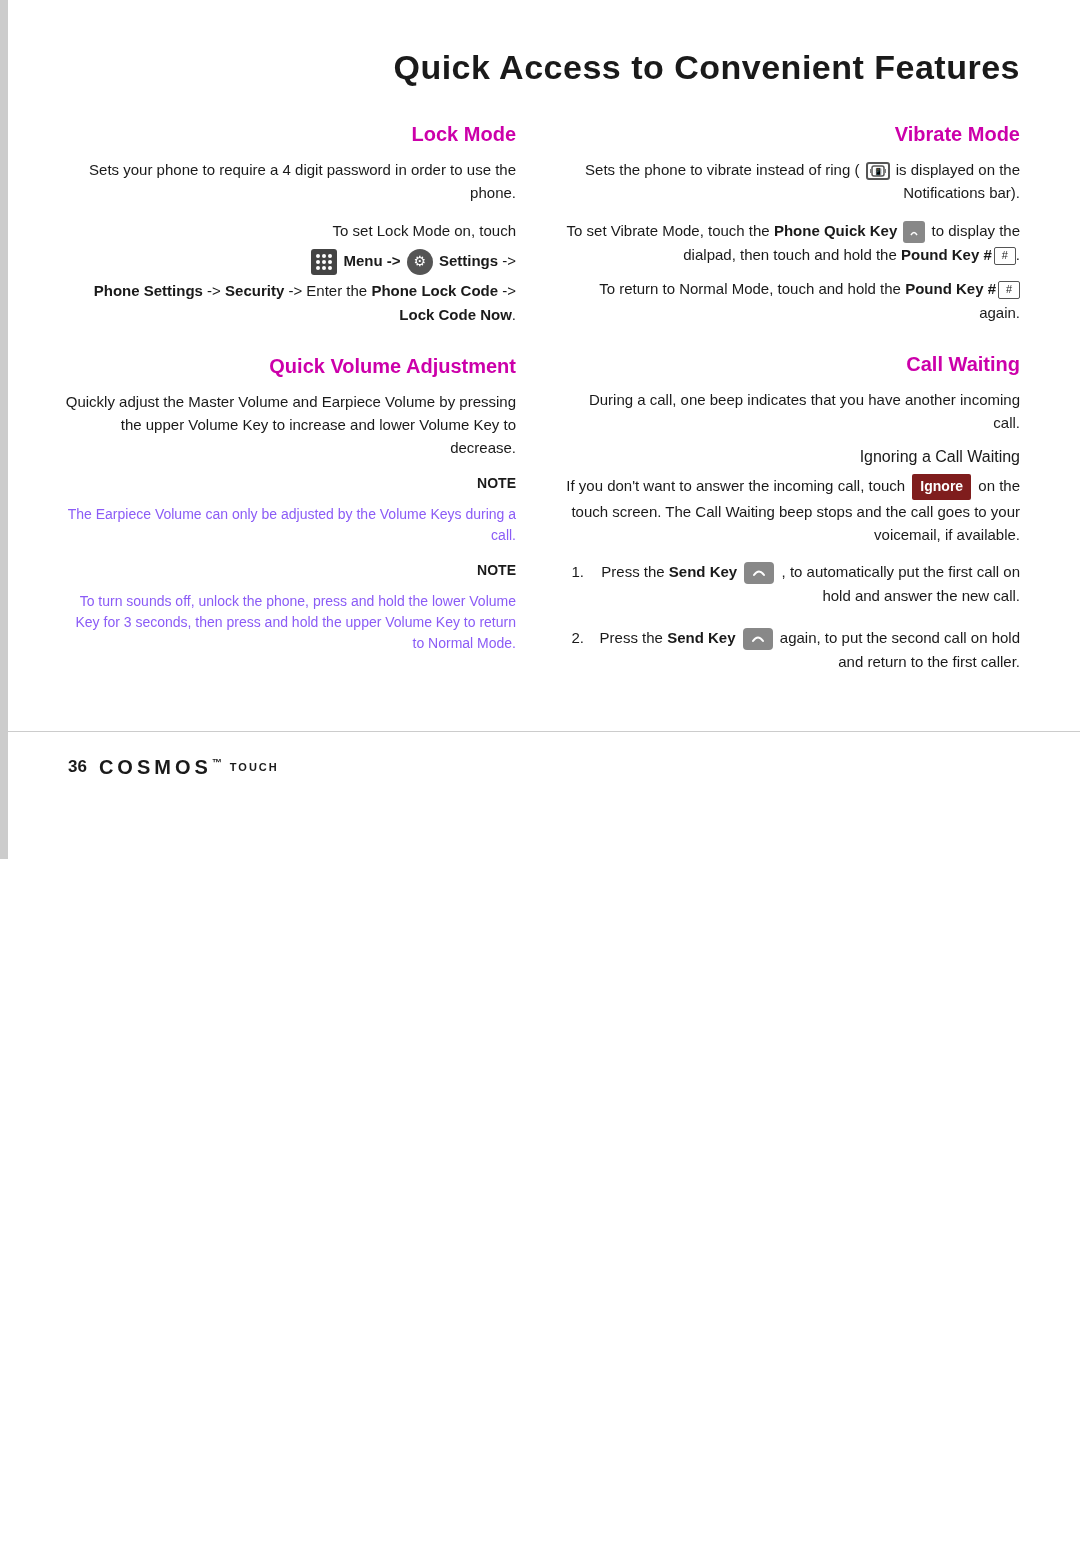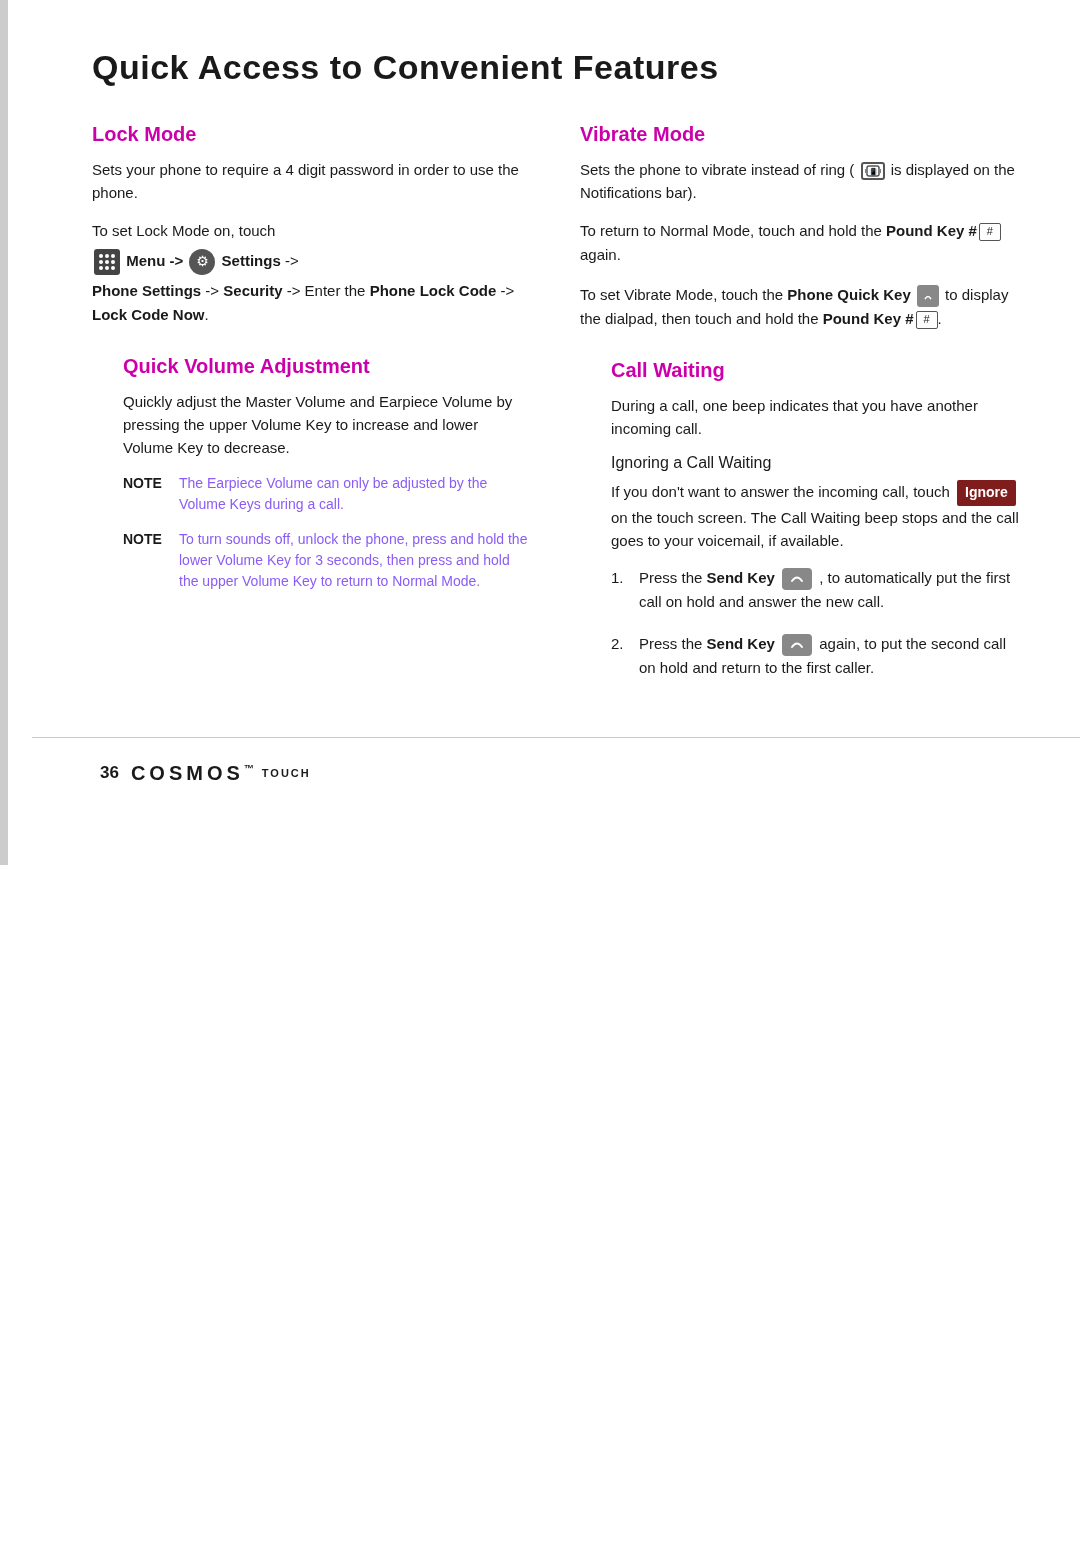--- a/index.html
+++ b/index.html
@@ -6,22 +6,23 @@
     body {
       background: #fff;
       font-family: Arial, Helvetica, sans-serif;
       font-size: 15px;
       color: #1a1a1a;
       width: 1080px;
       min-height: 1552px;
       position: relative;
     }
     .page-container {
-      padding: 48px 60px 80px 92px;
+      padding: 48px 60px 80px 60px;
       position: relative;
+      text-align: right;
     }
     .left-accent {
       position: absolute;
       left: 0;
       top: 0;
       width: 8px;
       height: 100%;
       background: #ccc;
     }
     h1.page-title {
@@ -131,20 +132,21 @@
       border-radius: 2px;
       font-size: 11px;
       margin-left: 2px;
     }
     .note-block {
       display: flex;
       gap: 10px;
       margin-bottom: 14px;
       font-size: 14px;
       line-height: 1.5;
+      flex-direction: column;
     }
     .note-label {
       font-weight: bold;
       font-size: 14px;
       min-width: 46px;
     }
     .note-text {
       font-size: 14px;
       line-height: 1.5;
       color: #8b5cf6;
@@ -233,21 +235,21 @@
     }
     .touch-text {
       font-size: 11px;
       letter-spacing: 2px;
       text-transform: uppercase;
       color: #1a1a1a;
       font-weight: bold;
     }
     .left-col { }
     .right-col { }
-    .section-gap { margin-top: 28px; margin-left: 31px; }
+    .section-gap { margin-top: 28px; }
   </style>
 </head>
 <body>
 
 <div class="page-container">
   <div class="left-accent"></div>
 
   <h1 class="page-title">Quick Access to Convenient Features</h1>
 
   <div class="two-col">
@@ -309,33 +311,33 @@
           <svg width="16" height="12" viewBox="0 0 16 12">
               <rect x="2" y="1" width="12" height="10" rx="2" fill="none" stroke="#555" stroke-width="1.5"></rect>
               <line x1="0" y1="4" x2="0" y2="8" stroke="#555" stroke-width="1.5"></line>
               <line x1="16" y1="4" x2="16" y2="8" stroke="#555" stroke-width="1.5"></line>
               <text x="4" y="9" font-size="7" fill="#555">📳</text>
             </svg>
         </span>
         is displayed on the Notifications bar).
       </p>
 
-      <div class="instruction-line" style="margin-top:10px; margin-bottom:16px;">
-        To return to Normal Mode, touch and hold the <span class="bold">Pound Key</span> <span class="pound-key">#</span><span class="pound-small">#</span> again.
-      </div>
-
       <div class="instruction-line">
         To set Vibrate Mode, touch the <span class="bold">Phone Quick Key</span>
         <span class="phone-quick-key">
           <svg width="16" height="16" viewBox="0 0 16 16">
               <rect x="1" y="1" width="14" height="14" rx="2" fill="#888"></rect>
               <path d="M5 11 Q8 6 11 11" stroke="white" stroke-width="1.5" fill="none"></path>
             </svg>
         </span>
         to display the dialpad, then touch and hold the <span class="bold">Pound Key</span> <span class="pound-key">#</span><span class="pound-small">#</span>.
+      </div>
+
+      <div class="instruction-line" style="margin-top:10px; margin-bottom:16px;">
+        To return to Normal Mode, touch and hold the <span class="bold">Pound Key</span> <span class="pound-key">#</span><span class="pound-small">#</span> again.
       </div>
 
       <div class="section-gap">
         <h2 class="section-heading">Call Waiting</h2>
         <p class="section-body">During a call, one beep indicates that you have another incoming call.</p>
 
         <div class="sub-heading">Ignoring a Call Waiting</div>
         <p class="section-body">
           If you don't want to answer the incoming call, touch
           <span class="ignore-btn">Ignore</span>

